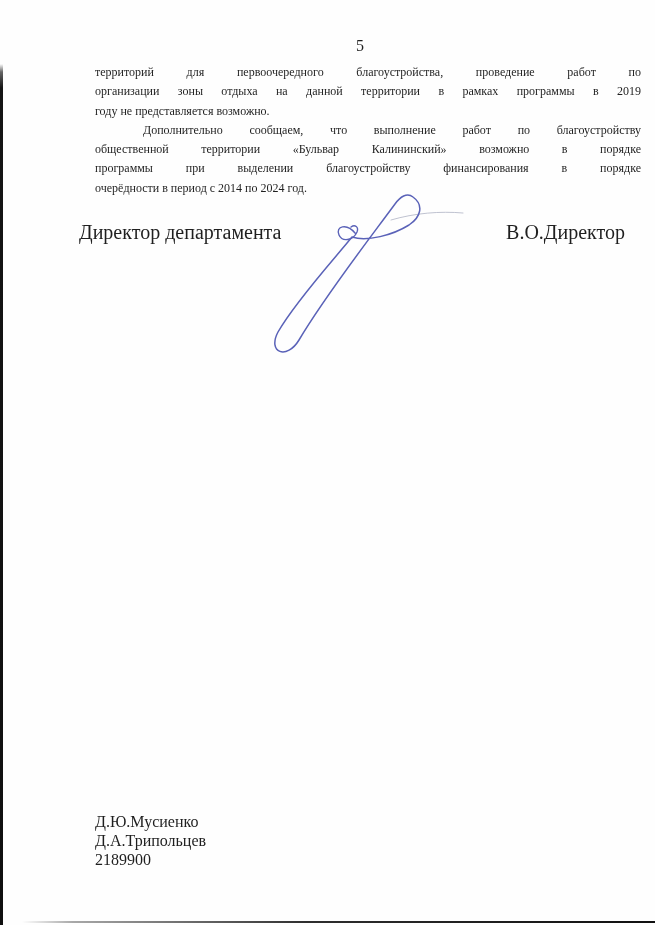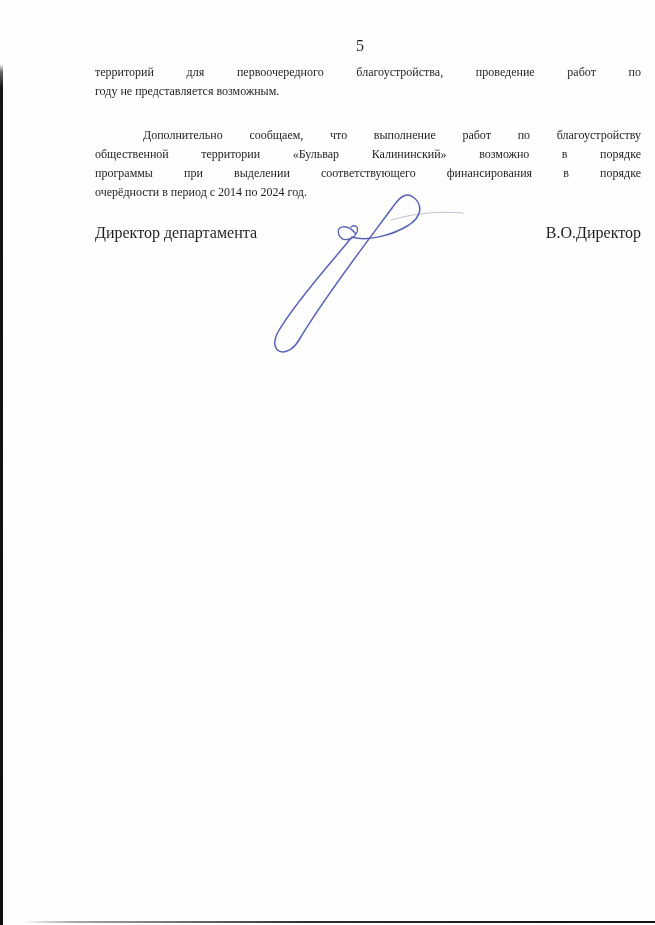--- a/index.html
+++ b/index.html
@@ -27,26 +27,26 @@
     position: absolute; left: 95px; width: 530px; top: 36px;
     text-align: center; font-size: 16px; line-height: 19px;
   }
 
   .text-block {
     position: absolute; left: 95px; top: 63px; width: 546px;
     font-size: 12px;
   }
   .line { line-height: 19.3px; }
   .line.justify { text-align: justify; text-align-last: justify; }
-  .line.indent { text-indent: 48px; margin-top: 24px; }
+  .line.indent { text-indent: 48px; }
 
   .sign-row {
-    position: absolute; left: 95px; top: 223px; width: 546px;
+    position: absolute; left: 79px; top: 223px; width: 546px;
     display: flex; justify-content: space-between; align-items: baseline;
-    font-size: 16px; line-height: 19px;
+    font-size: 20px; line-height: 19px;
   }
 
   .signature-svg { position: absolute; left: 255px; top: 190px; }
 
   .footer-block {
     position: absolute; left: 95px; top: 812px;
     font-size: 16px;
   }
   .footer-block .fline { line-height: 19.1px; }
 </style>
@@ -55,24 +55,25 @@
 
 <div class="page">
 
   <div class="edge-left"></div>
   <div class="edge-bottom"></div>
 
   <div class="page-number">5</div>
 
   <div class="text-block">
     <div class="line justify">территорий для первоочередного благоустройства, проведение работ по</div>
-    <div class="line">году не представляется возможным.</div>
+    <div class="line justify">организации зоны отдыха на данной территории в рамках программы в 2019</div>
+    <div class="line">году не представляется возможно.</div>
     <div class="line justify indent">Дополнительно сообщаем, что выполнение работ по благоустройству</div>
     <div class="line justify">общественной территории «Бульвар Калининский» возможно в порядке</div>
-    <div class="line justify">программы при выделении соответствующего финансирования в порядке</div>
+    <div class="line justify">программы при выделении благоустройству финансирования в порядке</div>
     <div class="line">очерёдности в период с 2014 по 2024 год.</div>
   </div>
 
   <div class="sign-row">
     <span>Директор департамента</span>
     <span>В.О.Директор</span>
   </div>
 
   <svg class="signature-svg" width="225" height="170" viewBox="0 0 225 170" fill="none" xmlns="http://www.w3.org/2000/svg">
 
@@ -82,14 +83,19 @@
              C 80 68, 40 112, 23 142
              C 12 163, 32 170, 44 150
              C 70 106, 112 52, 140 14
              C 145 7, 152 2, 158 7
              C 169 15, 166 27, 154 35
              C 138 45, 112 52, 97 47" stroke="#5a62b8" stroke-width="1.5" stroke-linecap="round"></path>
 
     <path d="M 100 43 C 92 33, 80 36, 84 45 C 87 52, 98 51, 102 42 C 104 37, 100 34, 96 37" stroke="#5a62b8" stroke-width="1.4" stroke-linecap="round"></path>
   </svg>
 
+  <div class="footer-block">
+    <div class="fline">Д.Ю.Мусиенко</div>
+    <div class="fline">Д.А.Трипольцев</div>
+    <div class="fline">2189900</div>
+  </div>
 
 </div>
 
 </body></html>

